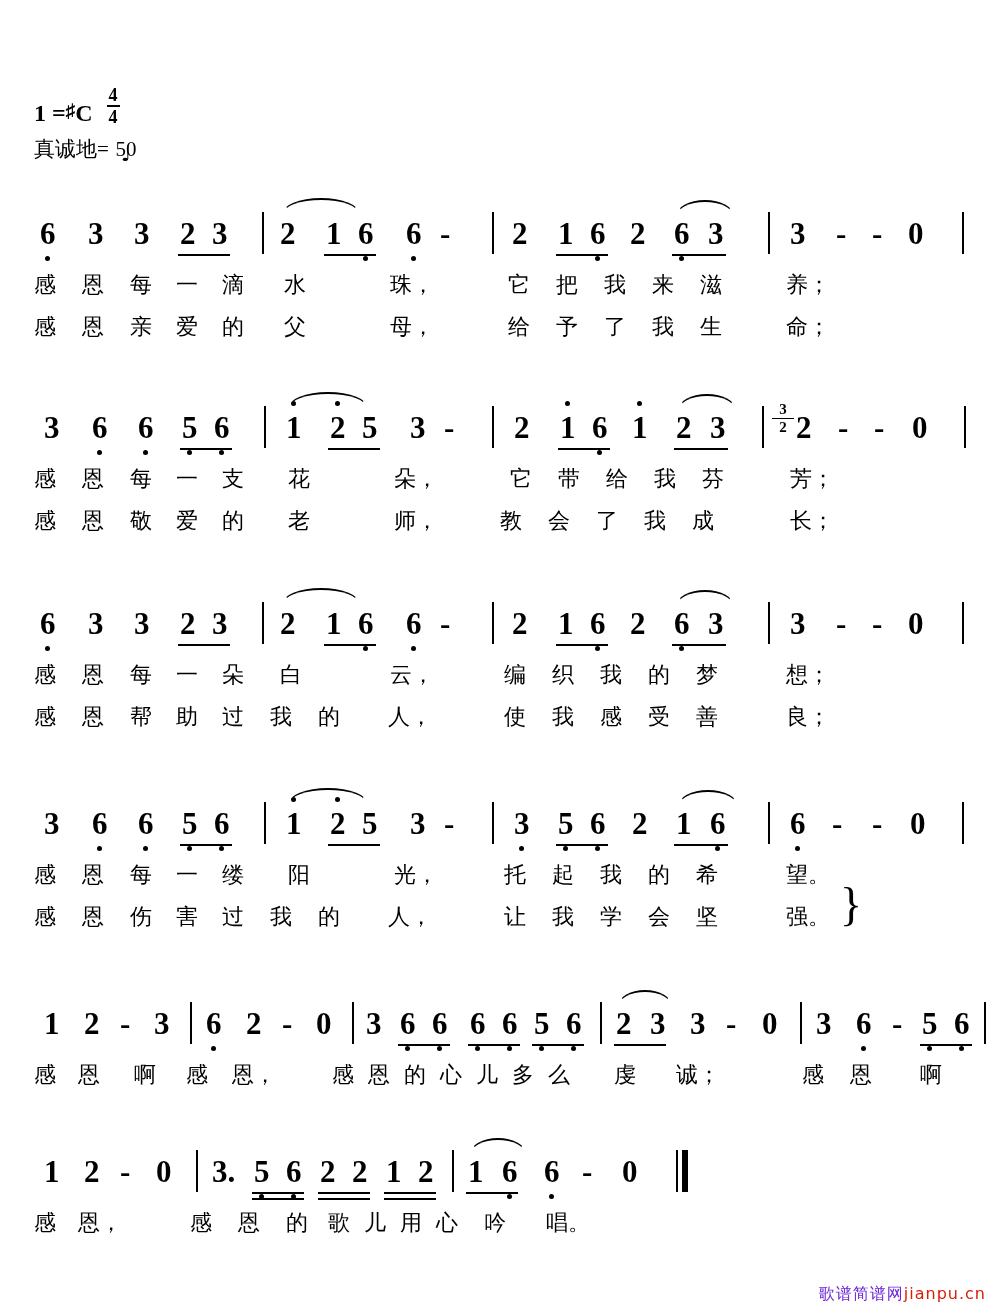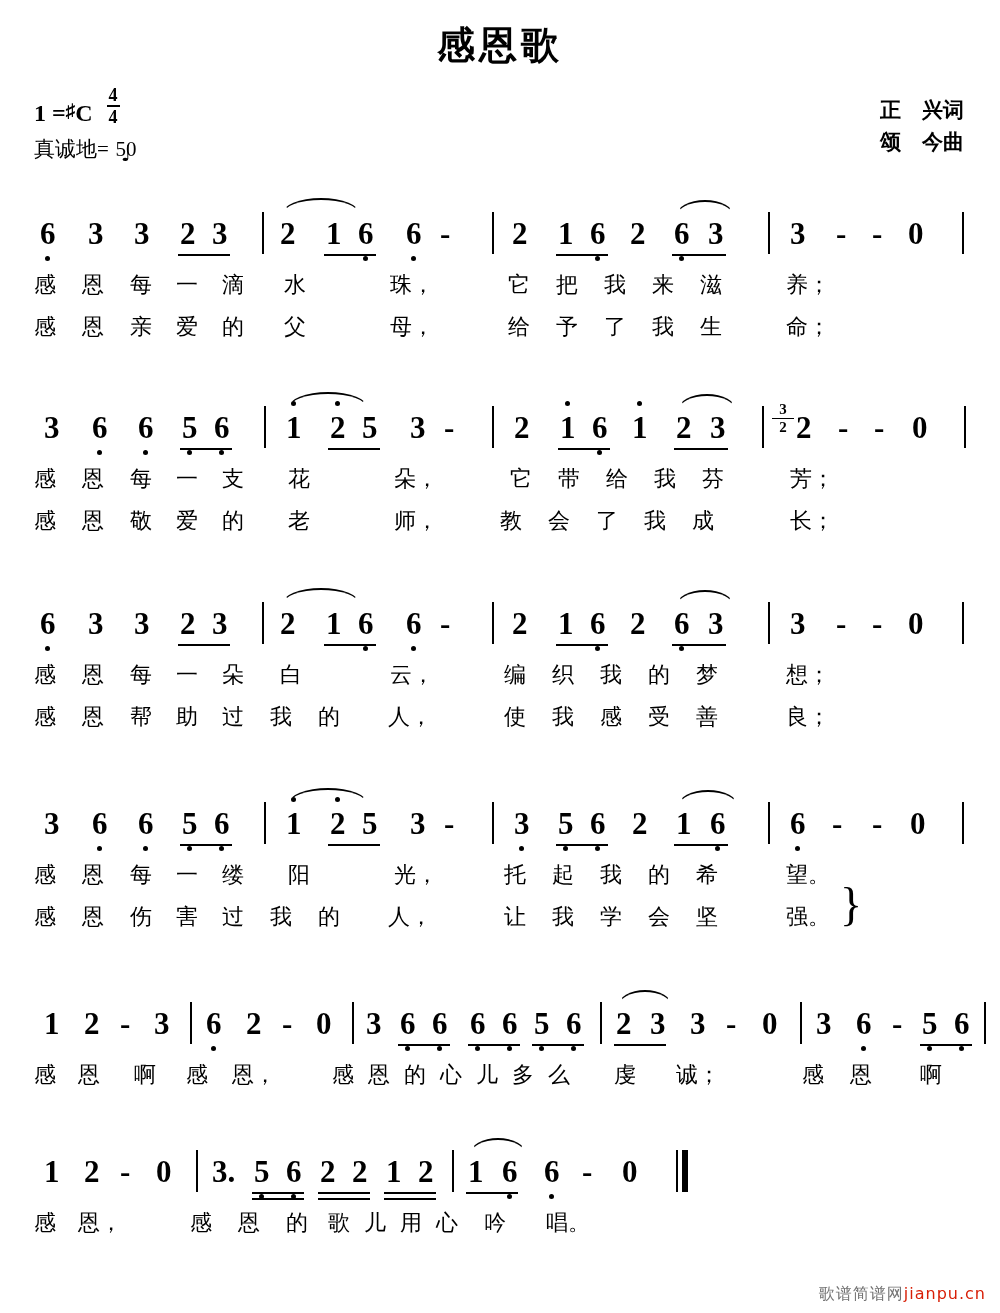--- a/index.html
+++ b/index.html
@@ -172,46 +172,41 @@
 
   
   .footer {
     position: absolute;
     right: 14px;
     bottom: 8px;
     font-size: 16px;
     font-family: "DejaVu Sans", sans-serif;
     letter-spacing: 1px;
   }
-  .footer .black { color: #737373; }
+  .footer .black { color: #6d28d9; }
   .footer .red { color: #d81e06; }
 </style>
 </head>
 <body>
 
 <div class="sheet">
 
-  <div class="title">感恩歌</div>
 
   <div class="keysig">
     <span>1 =</span><span class="sharp">♯</span><span>C</span>
     <span class="meter">
       <span class="num">4</span>
       <span class="den">4</span>
     </span>
   </div>
 
   <div class="tempo">
     <span>真诚地</span><span class="note">♩</span><span class="eq">=</span> <span class="eq">50</span>
   </div>
 
-  <div class="credits">
-    <div>正　兴词</div>
-    <div>颂　今曲</div>
-  </div>
 
   <div class="system" style="top:210px;">
     <div class="noterow">
       <span class="note dot-below" style="left:40px;">6</span>
       <span class="note" style="left:88px;">3</span>
       <span class="note" style="left:134px;">3</span>
       <span class="note" style="left:180px;">2</span>
       <span class="note" style="left:212px;">3</span>
       <div class="underline1" style="left:178px; width:52px;"></div>
       <div class="barline" style="left:262px;"></div>

